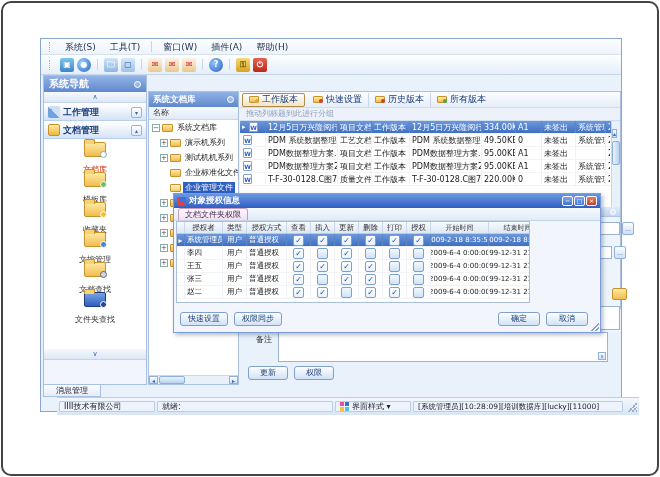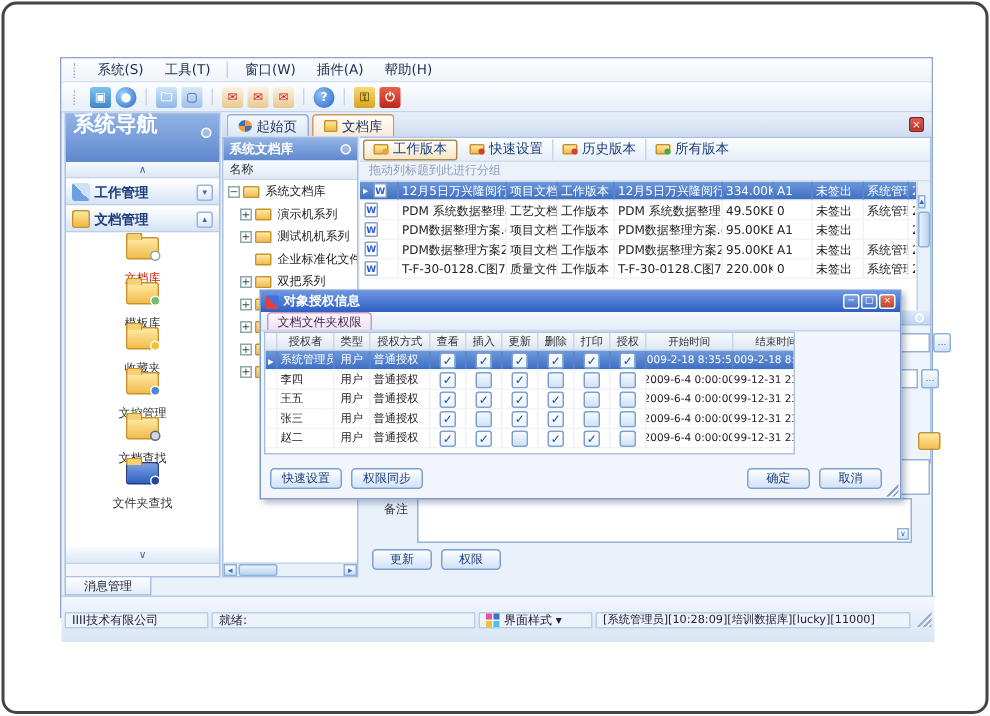--- a/index.html
+++ b/index.html
@@ -12,37 +12,37 @@
   
   .menubar{position:absolute;left:0;top:0;width:100%;height:16px;background:linear-gradient(#fcfdff,#eef4fb);border-bottom:1px solid #d6e2f0;display:flex;align-items:center;padding-left:8px;gap:2px}
   .grip{width:3px;height:10px;border-left:1px dotted #9ab0cc;margin-right:5px}
   .menu-item{font-size:9px;color:#1c2d4f;padding:0 6px;line-height:14px;cursor:default}
   .vsep{width:1px;height:11px;background:#c8d6e8;margin:0 3px}
   
   .toolbar{position:absolute;left:0;top:16px;width:100%;height:20px;background:linear-gradient(#fdfeff,#e6eef9);border-bottom:1px solid #c5d5ea;display:flex;align-items:center;padding-left:8px;gap:3px}
   .tbtn{width:14px;height:14px;border-radius:2px;display:flex;align-items:center;justify-content:center;font-size:8px;color:#fff;font-weight:bold}
   
   .sidebar{position:absolute;left:2px;top:36px;width:104px;height:310px;background:#f2f6fc;border:1px solid #a9c0e2}
-  .sb-header{height:16px;background:linear-gradient(#92b3e6,#5f88cd);color:#fff;font-size:14px;font-weight:bold;display:flex;align-items:flex-end;padding:16px 5px}
+  .sb-header{height:16px;background:linear-gradient(#92b3e6,#5f88cd);color:#fff;font-size:10px;font-weight:bold;display:flex;align-items:center;padding:0 5px}
   .pin{width:7px;height:7px;border:1px solid #fff;border-radius:50%;background:rgba(255,255,255,.3);margin-left:auto}
   .sb-strip{height:11px;background:linear-gradient(#f6f9fe,#dce7f6);border-bottom:1px solid #c4d4ea;text-align:center;font-size:7px;color:#3a68b0;line-height:10px}
   .sb-section{height:18px;background:linear-gradient(#ffffff,#d5e3f6);border-top:1px solid #fff;border-bottom:1px solid #b9cfeb;display:flex;align-items:center;padding:0 4px;gap:3px}
   .sb-section .lbl{font-size:9px;font-weight:bold;color:#1c3d7a}
   .drop{margin-left:auto;width:11px;height:11px;border:1px solid #9ab4da;border-radius:2px;background:linear-gradient(#fff,#dce8f7);font-size:6px;color:#3a68b0;text-align:center;line-height:9px}
   .sb-items{height:210px;background:#fff;padding-top:3px}
   .sbitem{height:30px;text-align:center;cursor:pointer}
   .sficon{display:block;width:22px;height:15px;background:linear-gradient(#ffeaa6,#f1bc4d);border:1px solid #c8922a;border-radius:2px;position:relative;margin:0 auto}
   .sficon::before{content:"";position:absolute;top:-4px;left:-1px;width:9px;height:4px;background:#f8d173;border:1px solid #c8922a;border-bottom:none;border-radius:2px 2px 0 0}
   .badge{position:absolute;right:-2px;bottom:-2px;width:7px;height:7px;border-radius:50%;border:1px solid #fff}
   .sblabel{font-size:8px;color:#333;line-height:11px}
   .sblabel.red{color:#cc2200}
   .sqicon{width:12px;height:12px;border-radius:2px}
   
   .msgtab{position:absolute;left:2px;top:346px;width:58px;height:12px;background:linear-gradient(#fdfeff,#e3ecf8);border:1px solid #a9c0e2;border-top:none;font-size:8px;color:#223;text-align:center;line-height:11px}
-  .statusbar{position:absolute;left:0;top:358px;width:582px;height:31px;background:linear-gradient(#f3f7fd,#d9e5f4);border-top:1px solid #b9cde6;display:flex;align-items:center;padding:0 2px;gap:2px}
+  .statusbar{position:absolute;left:16px;top:358px;width:582px;height:18px;background:linear-gradient(#f3f7fd,#d9e5f4);border-top:1px solid #b9cde6;display:flex;align-items:center;padding:0 2px;gap:2px}
   .st-cell{height:11px;border:1px solid #b9cde6;border-radius:1px;background:#edf3fb;font-size:8px;color:#223;display:flex;align-items:center;padding:0 4px}
   .stylegrid{width:9px;height:9px;display:grid;grid-template-columns:4px 4px;grid-template-rows:4px 4px;gap:1px;margin-right:3px}
   .stylegrid i{display:block}
   .resize-grip{margin-left:2px;width:10px;height:10px;background:
     linear-gradient(135deg,transparent 50%,#9ab0cc 50%,#9ab0cc 60%,transparent 60%,transparent 70%,#9ab0cc 70%,#9ab0cc 80%,transparent 80%,transparent 90%,#9ab0cc 90%)}
   
   .tabbar{position:absolute;left:107px;top:36px;width:473px;height:16px;background:linear-gradient(#e9eff9,#cfdcf0);display:flex;align-items:flex-end;padding-left:3px;gap:2px}
   .tab{height:15px;border:1px solid #9ab0d8;border-bottom:none;border-radius:3px 3px 0 0;background:linear-gradient(#f4f8fd,#dbe6f5);display:flex;align-items:center;gap:3px;padding:0 7px;font-size:9px;color:#24365c}
   .tab.active{background:linear-gradient(#fffdf8,#f7e9d8);border-color:#cf9c66}
   .ticon{width:9px;height:8px;border-radius:1px}
@@ -208,31 +208,20 @@
       <div class="sbitem">
         <span class="sficon" style="background:linear-gradient(#7aa2e2,#2f5fc2);border-color:#1c3d80">
             <span class="badge" style="background:#24459a"></span>
           </span>
         <span class="sblabel">文件夹查找</span>
       </div>
     </div>
     <div class="sb-strip">∨</div>
   </div>
 
-  <div class="tabbar">
-    <div class="tab">
-      <span class="ticon" style="background:conic-gradient(#f2a030 0 25%,#3f6fc2 0 50%,#f2a030 0 75%,#3f6fc2 0);border-radius:50%"></span>
-      <span>起始页</span>
-    </div>
-    <div class="tab active">
-      <span class="ticon" style="background:linear-gradient(#ffe9a0,#eeb83e);border:1px solid #c8922a"></span>
-      <span>文档库</span>
-    </div>
-    <span class="tab-close">×</span>
-  </div>
 
   <div class="treepanel">
     <div class="tp-header">
       <span>系统文档库</span>
       <span class="pin"></span>
     </div>
     <div class="tp-colhead">名称</div>
     <div class="trow" style="padding-left:1px">
       <span class="exp">−</span>
       <span class="tfold"></span>
@@ -245,20 +234,25 @@
     </div>
     <div class="trow" style="padding-left:9px">
       <span class="exp">+</span>
       <span class="tfold"></span>
       <span class="tlabel">测试机机系列</span>
     </div>
     <div class="trow" style="padding-left:9px">
       <span class="exp none"></span>
       <span class="tfold"></span>
       <span class="tlabel">企业标准化文件</span>
+    </div>
+    <div class="trow sel" style="padding-left:9px">
+      <span class="exp none"></span>
+      <span class="tfold" style="background:linear-gradient(#fff3c8,#f6cf6a)"></span>
+      <span class="tlabel">企业管理文件</span>
     </div>
     <div class="trow" style="padding-left:9px">
       <span class="exp">+</span>
       <span class="tfold"></span>
       <span class="tlabel">双把系列</span>
     </div>
     <div class="trow" style="padding-left:9px">
       <span class="exp">+</span>
       <span class="tfold"></span>
       <span class="tlabel">美式系列</span>

